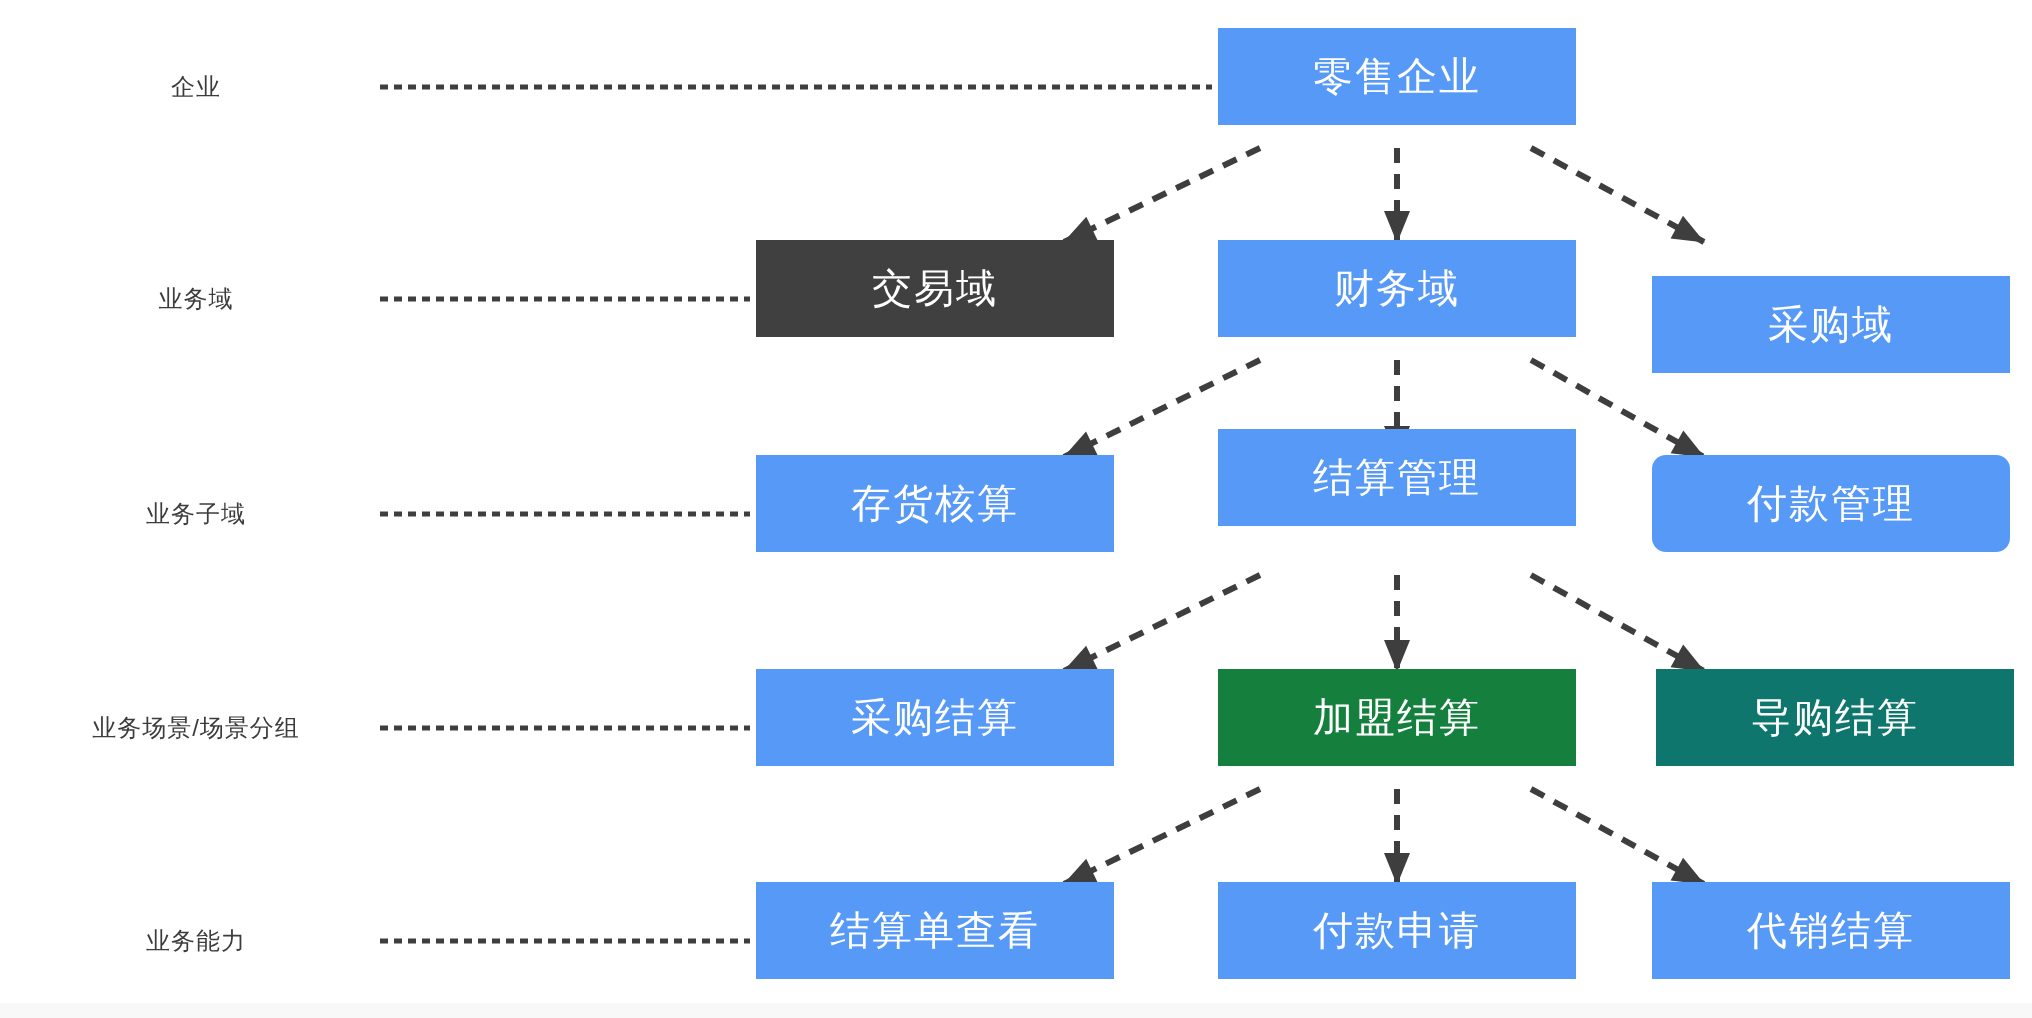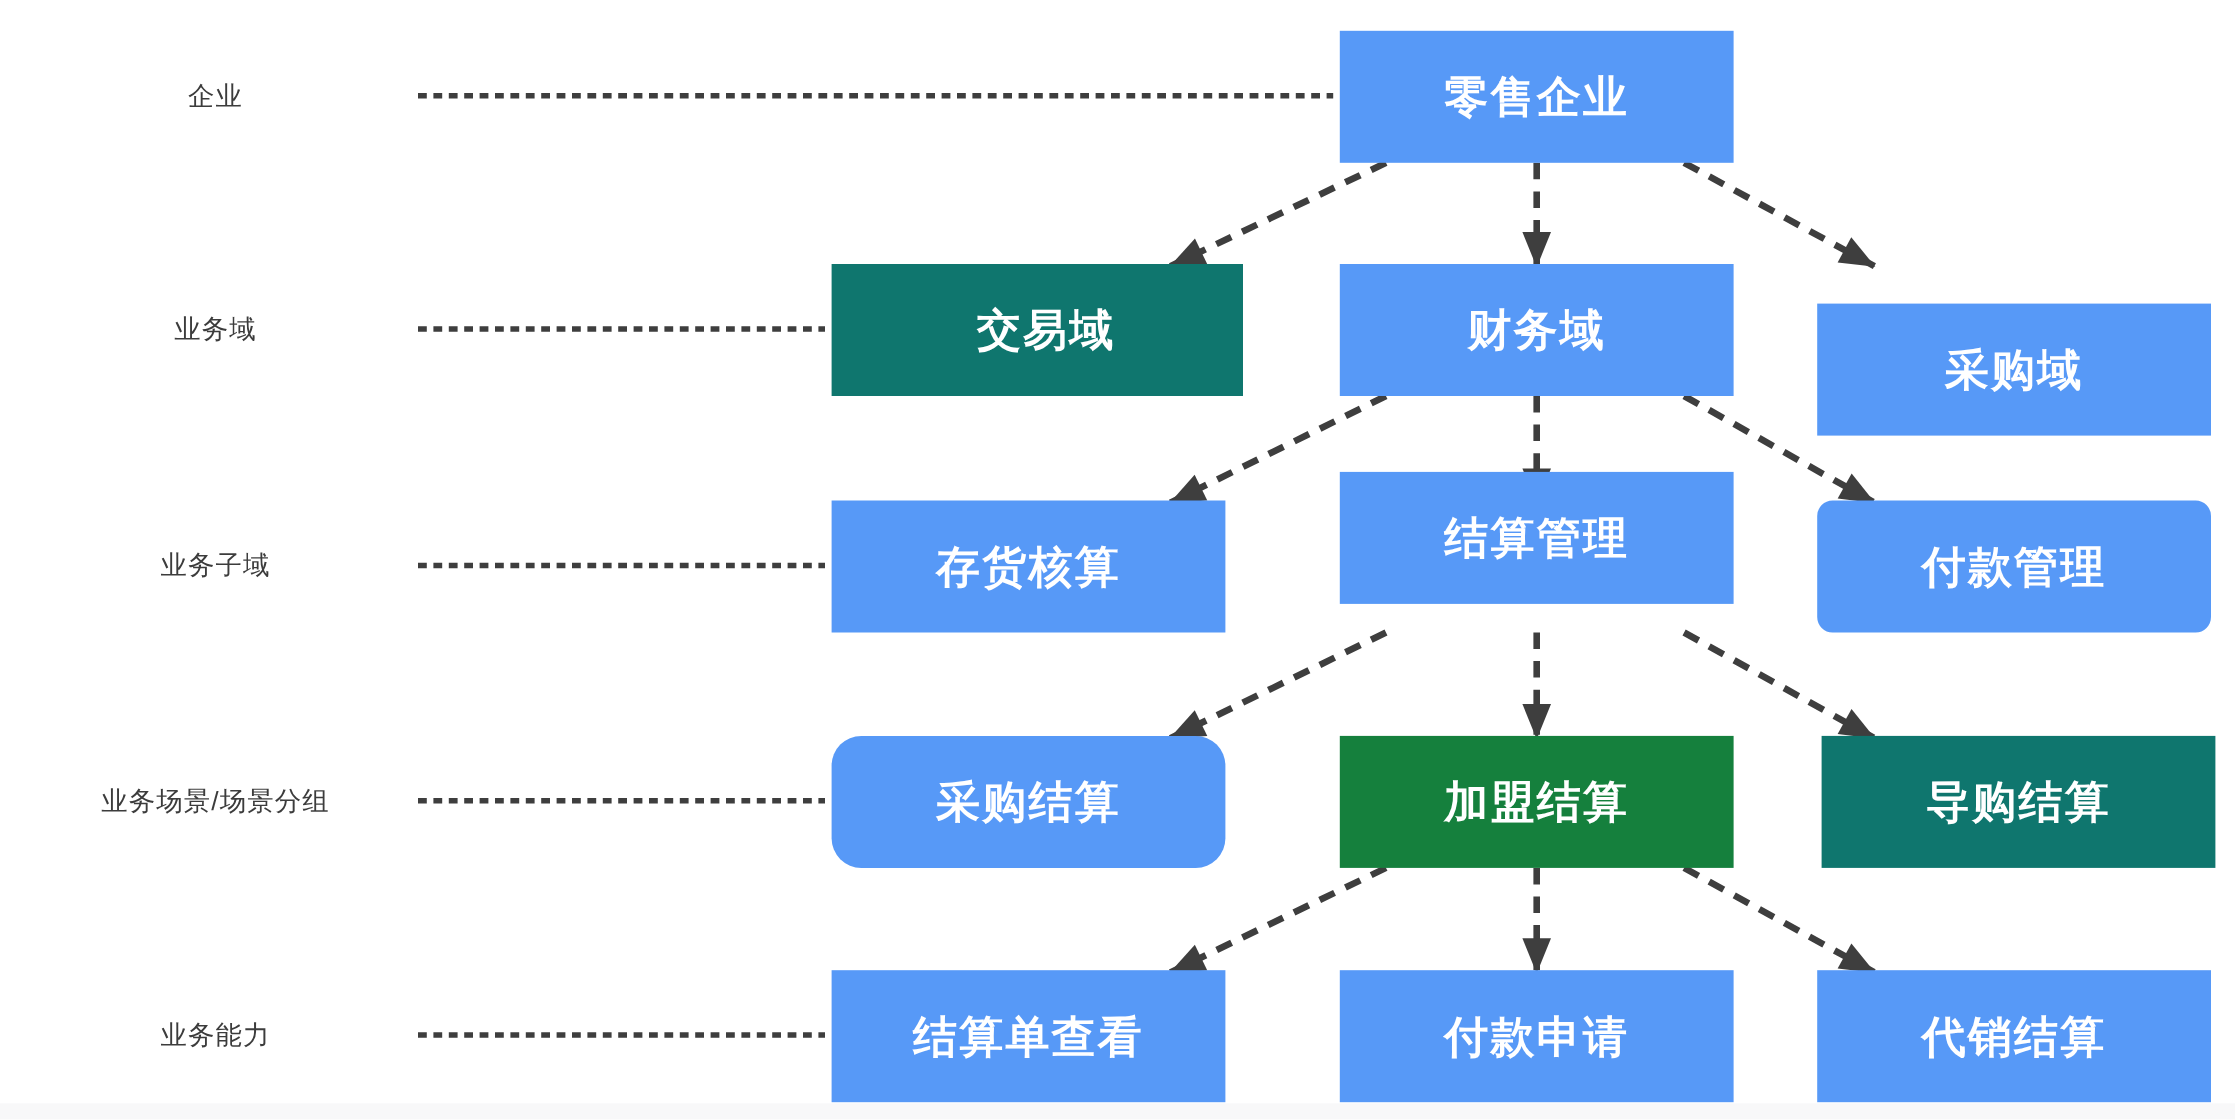--- a/index.html
+++ b/index.html
@@ -30,26 +30,26 @@
     transform: translateY(-50%);
     font-size: 24px;
     font-weight: 400;
     color: #3c3c3c;
     letter-spacing: 1px;
     white-space: nowrap;
   }
   .node-box {
     position: absolute;
     width: 358px;
-    height: 120px;
+    height: 97px;
     display: flex;
     align-items: center;
     justify-content: center;
     font-size: 40px;
-    font-weight: 700;
+    font-weight: 400;
     letter-spacing: 2px;
     white-space: nowrap;
   }
   .bottom-strip {
     position: absolute;
     left: 0;
     top: 1003px;
     width: 2032px;
     height: 15px;
   }
@@ -88,27 +88,27 @@
   </svg>
   <div id="label-layer">
       <div class="row-label" style="top: 87px; color: rgb(60, 60, 60);">企业</div>
       <div class="row-label" style="top: 299px; color: rgb(60, 60, 60);">业务域</div>
       <div class="row-label" style="top: 514px; color: rgb(60, 60, 60);">业务子域</div>
       <div class="row-label" style="top: 728px; color: rgb(60, 60, 60);">业务场景/场景分组</div>
       <div class="row-label" style="top: 941px; color: rgb(60, 60, 60);">业务能力</div>
     </div>
   <div id="node-layer">
       <div class="node-box" style="left: 1218px; top: 28px; background: rgb(87, 153, 247); color: rgb(255, 255, 255);">零售企业</div>
-      <div class="node-box" style="left: 756px; top: 240px; background: #0f766e; color: rgb(255, 255, 255); padding-left: 16px;">交易域</div>
+      <div class="node-box" style="left: 756px; top: 240px; background: #404040; color: rgb(255, 255, 255);">交易域</div>
       <div class="node-box" style="left: 1218px; top: 240px; background: rgb(87, 153, 247); color: rgb(255, 255, 255);">财务域</div>
       <div class="node-box" style="left: 1652px; top: 248px; background: rgb(87, 153, 247); color: rgb(255, 255, 255); margin-top: 28px;">采购域</div>
       <div class="node-box" style="left: 756px; top: 455px; background: rgb(87, 153, 247); color: rgb(255, 255, 255);">存货核算</div>
       <div class="node-box" style="left: 1218px; top: 429px; background: rgb(87, 153, 247); color: rgb(255, 255, 255);">结算管理</div>
       <div class="node-box" style="left: 1652px; top: 455px; background: rgb(87, 153, 247); color: rgb(255, 255, 255); border-radius: 14px;">付款管理</div>
-      <div class="node-box" style="left: 756px; top: 669px; background: rgb(87, 153, 247); color: rgb(255, 255, 255); border-radius: 27px;">采购结算</div>
+      <div class="node-box" style="left: 756px; top: 669px; background: rgb(87, 153, 247); color: rgb(255, 255, 255);">采购结算</div>
       <div class="node-box" style="left: 1218px; top: 669px; background: #15803d; color: rgb(255, 255, 255);">加盟结算</div>
       <div class="node-box" style="left: 1656px; top: 669px; background: #0f766e; color: rgb(255, 255, 255);">导购结算</div>
       <div class="node-box" style="left: 756px; top: 882px; background: rgb(87, 153, 247); color: rgb(255, 255, 255);">结算单查看</div>
       <div class="node-box" style="left: 1218px; top: 882px; background: rgb(87, 153, 247); color: rgb(255, 255, 255);">付款申请</div>
       <div class="node-box" style="left: 1652px; top: 882px; background: rgb(87, 153, 247); color: rgb(255, 255, 255);">代销结算</div>
     </div>
   <div class="bottom-strip" style="background: rgb(248, 248, 249);"></div>
 </div>
 
 </body></html>

